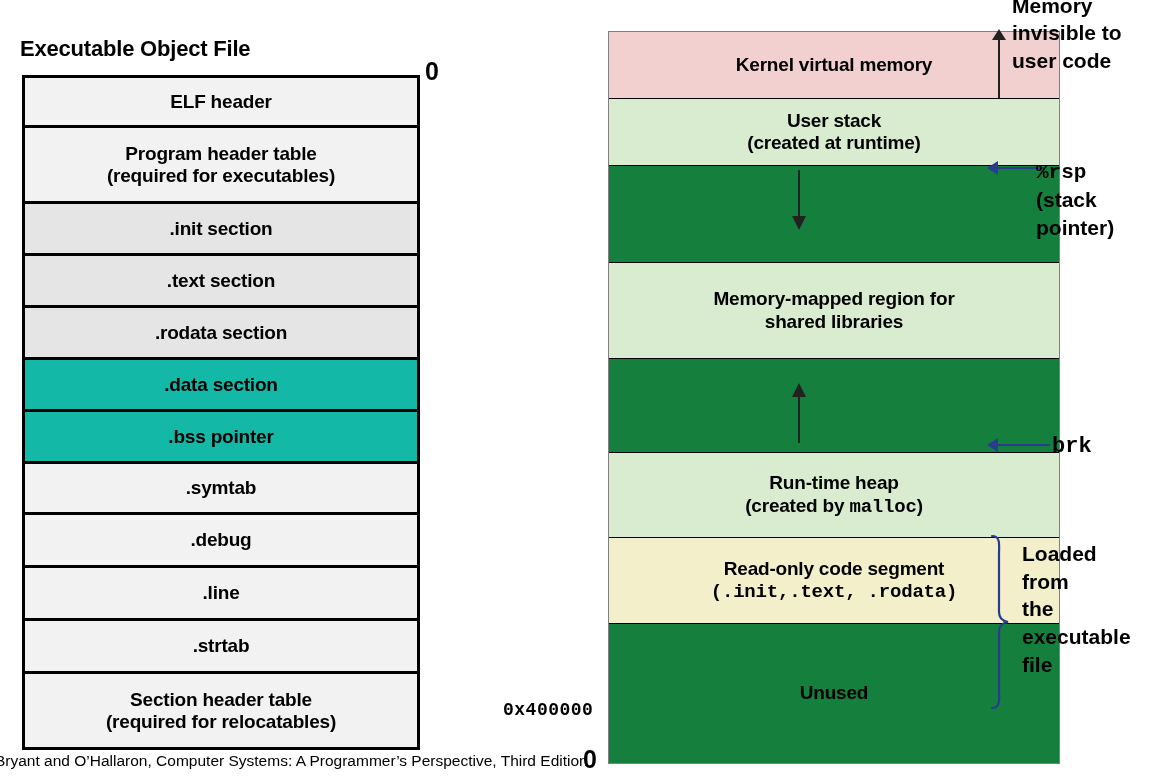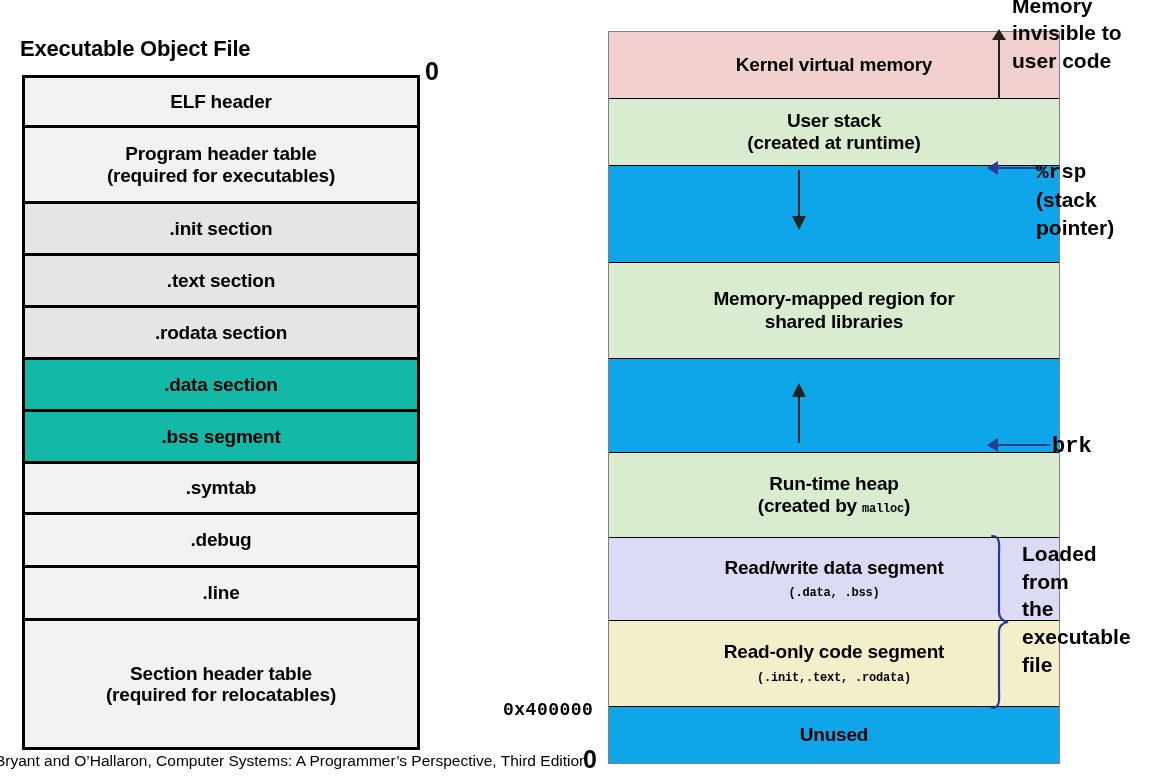--- a/index.html
+++ b/index.html
@@ -60,24 +60,24 @@
     display:flex;align-items:center;justify-content:center;
     text-align:center;
     font-size:19px;font-weight:bold;color:#000;
     line-height:1.18;
     letter-spacing:-0.2px;
     position:relative;
   }
   .mem-row:last-child{border-bottom:none;}
   .m-pink{background:#f2d0d0;}
   .m-green{background:#d9ecd0;}
-  .m-gray{background:#0ea5e9;}
+  .m-gray{background:#15803d;}
   .m-lav{background:#dbdbf5;}
   .m-yellow{background:#f2efca;}
-  .mono{font-family:"Liberation Mono", monospace;font-weight:bold;font-size:12px;}
+  .mono{font-family:"Liberation Mono", monospace;font-weight:bold;font-size:19px;}
 
   
   #kernel-note{
     left:1012px;top:-8px;width:160px;
     font-size:21px;font-weight:bold;color:#000;line-height:1.30;
   }
   #rsp-note{
     left:1036px;top:157px;width:137px;
     font-size:21px;font-weight:bold;color:#000;line-height:1.30;
   }
@@ -117,24 +117,25 @@
 
 <div class="abs" id="left-heading">Executable Object File</div>
 
 <div class="abs" id="elf-box">
   <div class="elf-row c-gray" style="flex:0 0 50px">ELF header</div>
   <div class="elf-row c-gray" style="flex:0 0 76px">Program header table<br>(required for executables)</div>
   <div class="elf-row c-yellow" style="flex:0 0 52px">.init section</div>
   <div class="elf-row c-yellow" style="flex:0 0 52px">.text section</div>
   <div class="elf-row c-yellow" style="flex:0 0 52px">.rodata section</div>
   <div class="elf-row c-lav" style="flex:0 0 52px">.data section</div>
-  <div class="elf-row c-lav" style="flex:0 0 52px">.bss segment</div>
+  <div class="elf-row c-lav" style="flex:0 0 52px">.bss pointer</div>
   <div class="elf-row c-gray" style="flex:0 0 51px">.symtab</div>
   <div class="elf-row c-gray" style="flex:0 0 53px">.debug</div>
   <div class="elf-row c-gray" style="flex:0 0 53px">.line</div>
+  <div class="elf-row c-gray" style="flex:0 0 53px">.strtab</div>
   <div class="elf-row c-gray" style="flex:1 1 auto">Section header table<br>(required for relocatables)</div>
 </div>
 
 <div class="abs" id="zero-top-left">0</div>
 
 <div class="abs" id="mem-box">
 
   <div class="mem-row m-pink" style="flex:0 0 67px">Kernel virtual memory</div>
 
   <div class="mem-row m-green" style="flex:0 0 67px">User stack<br>(created at runtime)</div>
@@ -155,26 +156,20 @@
     </svg>
   </div>
 
   <div class="mem-row m-green" style="flex:0 0 85px">
     <div>
       <span>Run-time heap</span><br>
       <span>(created by </span><span class="mono">malloc</span><span>)</span>
     </div>
   </div>
 
-  <div class="mem-row m-lav" style="flex:0 0 83px">
-    <div>
-      <span>Read/write data segment</span><br>
-      <span class="mono">(.data, .bss)</span>
-    </div>
-  </div>
 
   <div class="mem-row m-yellow" style="flex:0 0 86px">
     <div>
       <span>Read-only code segment</span><br>
       <span class="mono">(.init,.text, .rodata)</span>
     </div>
   </div>
 
   <div class="mem-row m-gray" style="flex:1 1 auto">Unused</div>
 </div>

